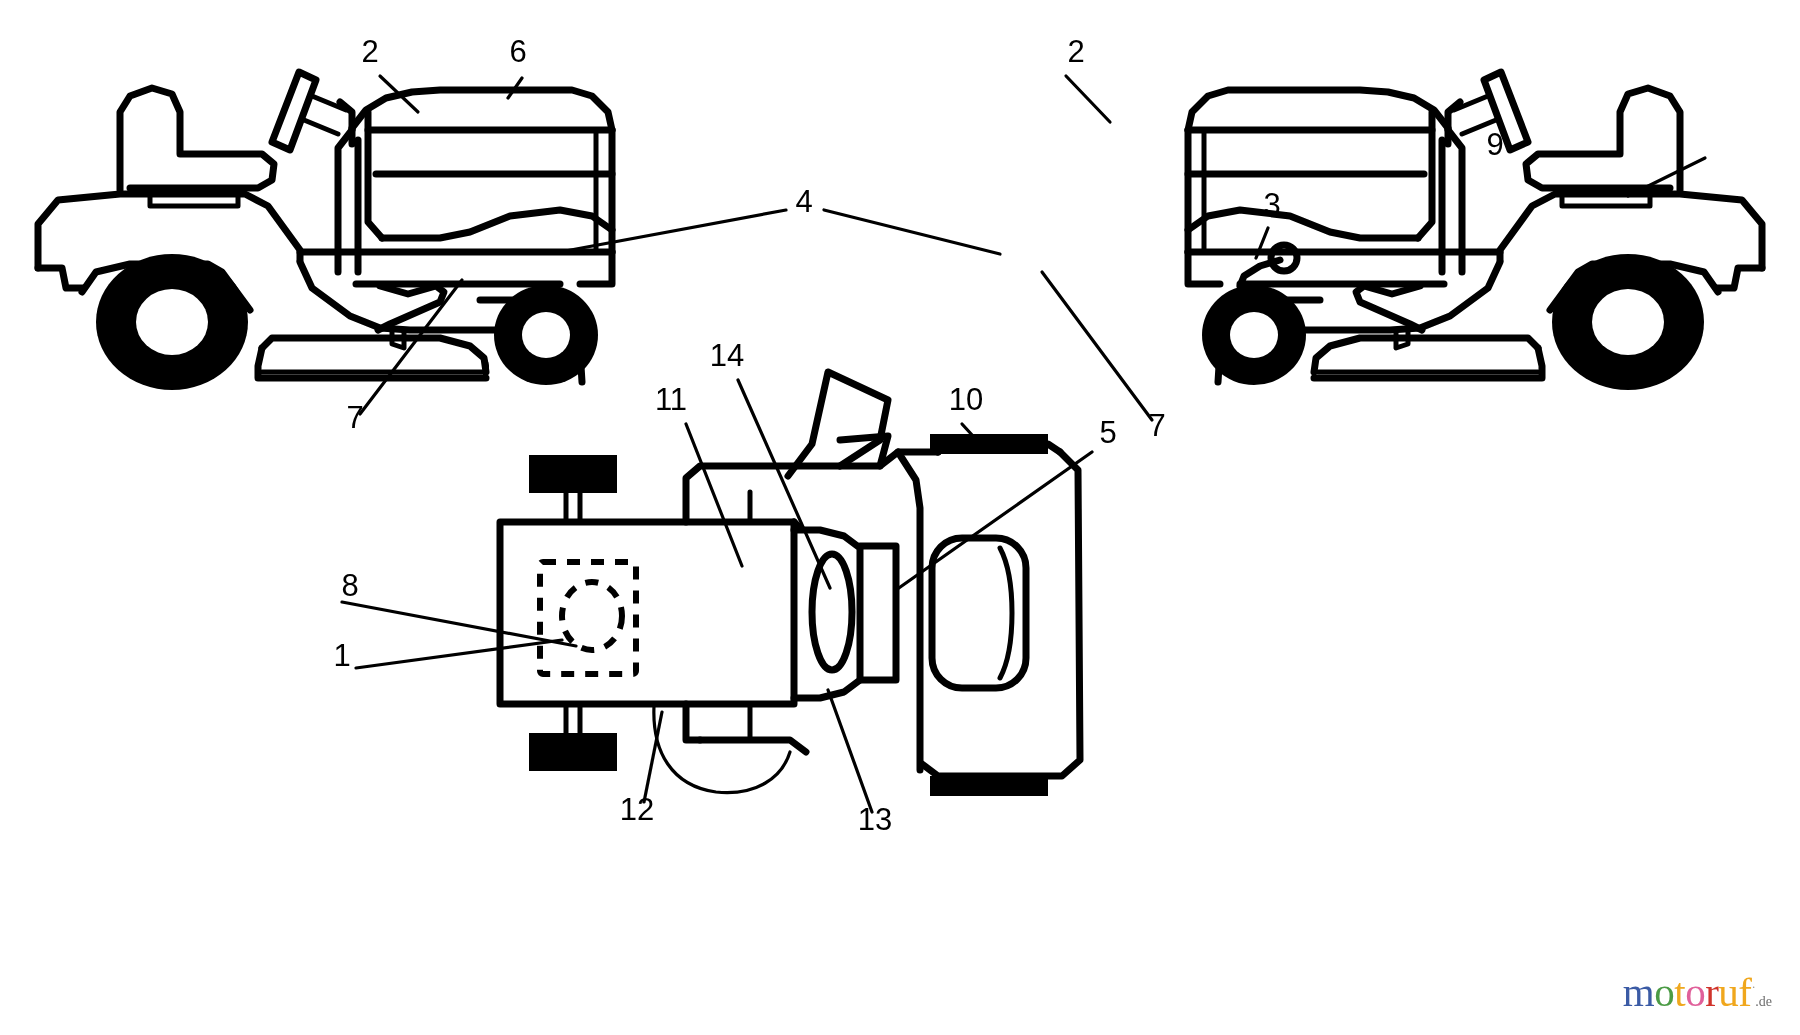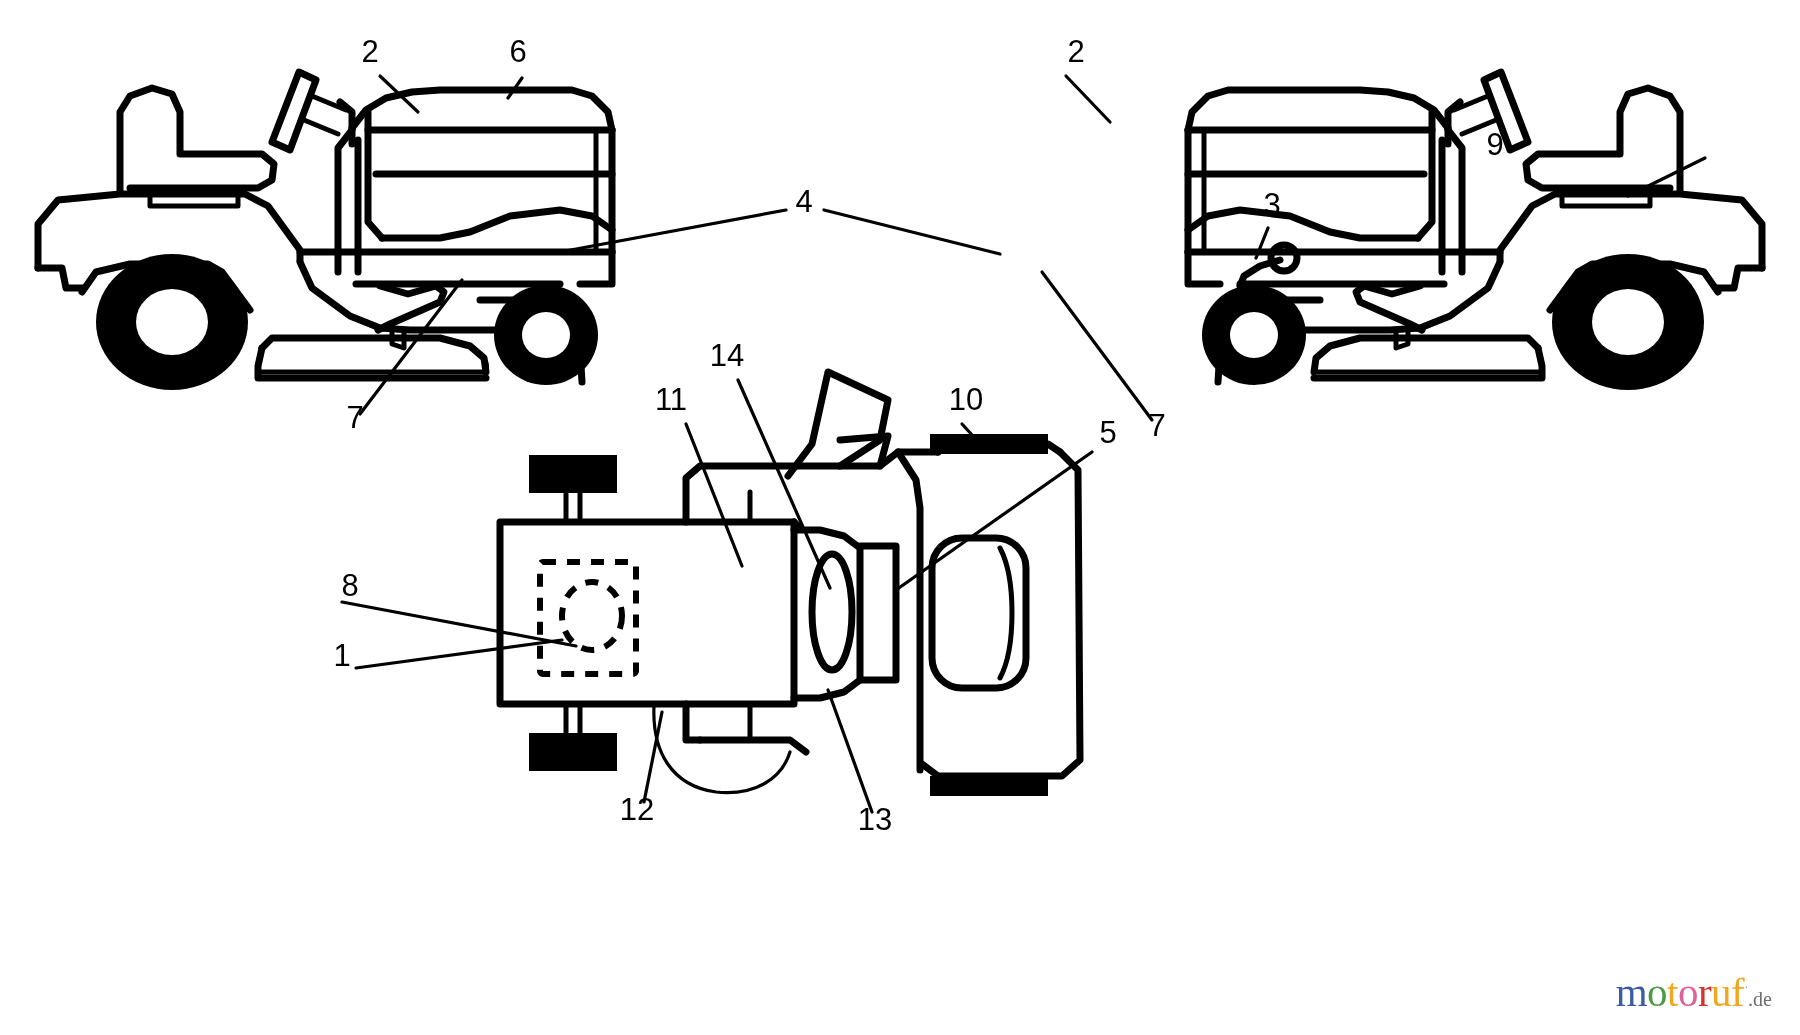--- a/index.html
+++ b/index.html
@@ -58,21 +58,21 @@
     bottom: 22px;
     font-family: "Liberation Serif", serif;
     font-size: 41px;
     letter-spacing: -0.5px;
     white-space: nowrap;
     line-height: 1;
     user-select: none;
   }
   #watermark .wm-l { font-weight: 400; }
   #watermark .wm-suffix {
-    font-size: 20px;
+    font-size: 14px;
     color: #6e6e6e;
     vertical-align: baseline;
     letter-spacing: 0;
   }
   #watermark .wm-dot {
     font-size: 13px;
     vertical-align: super;
     color: #9a9a9a;
   }
 </style>

